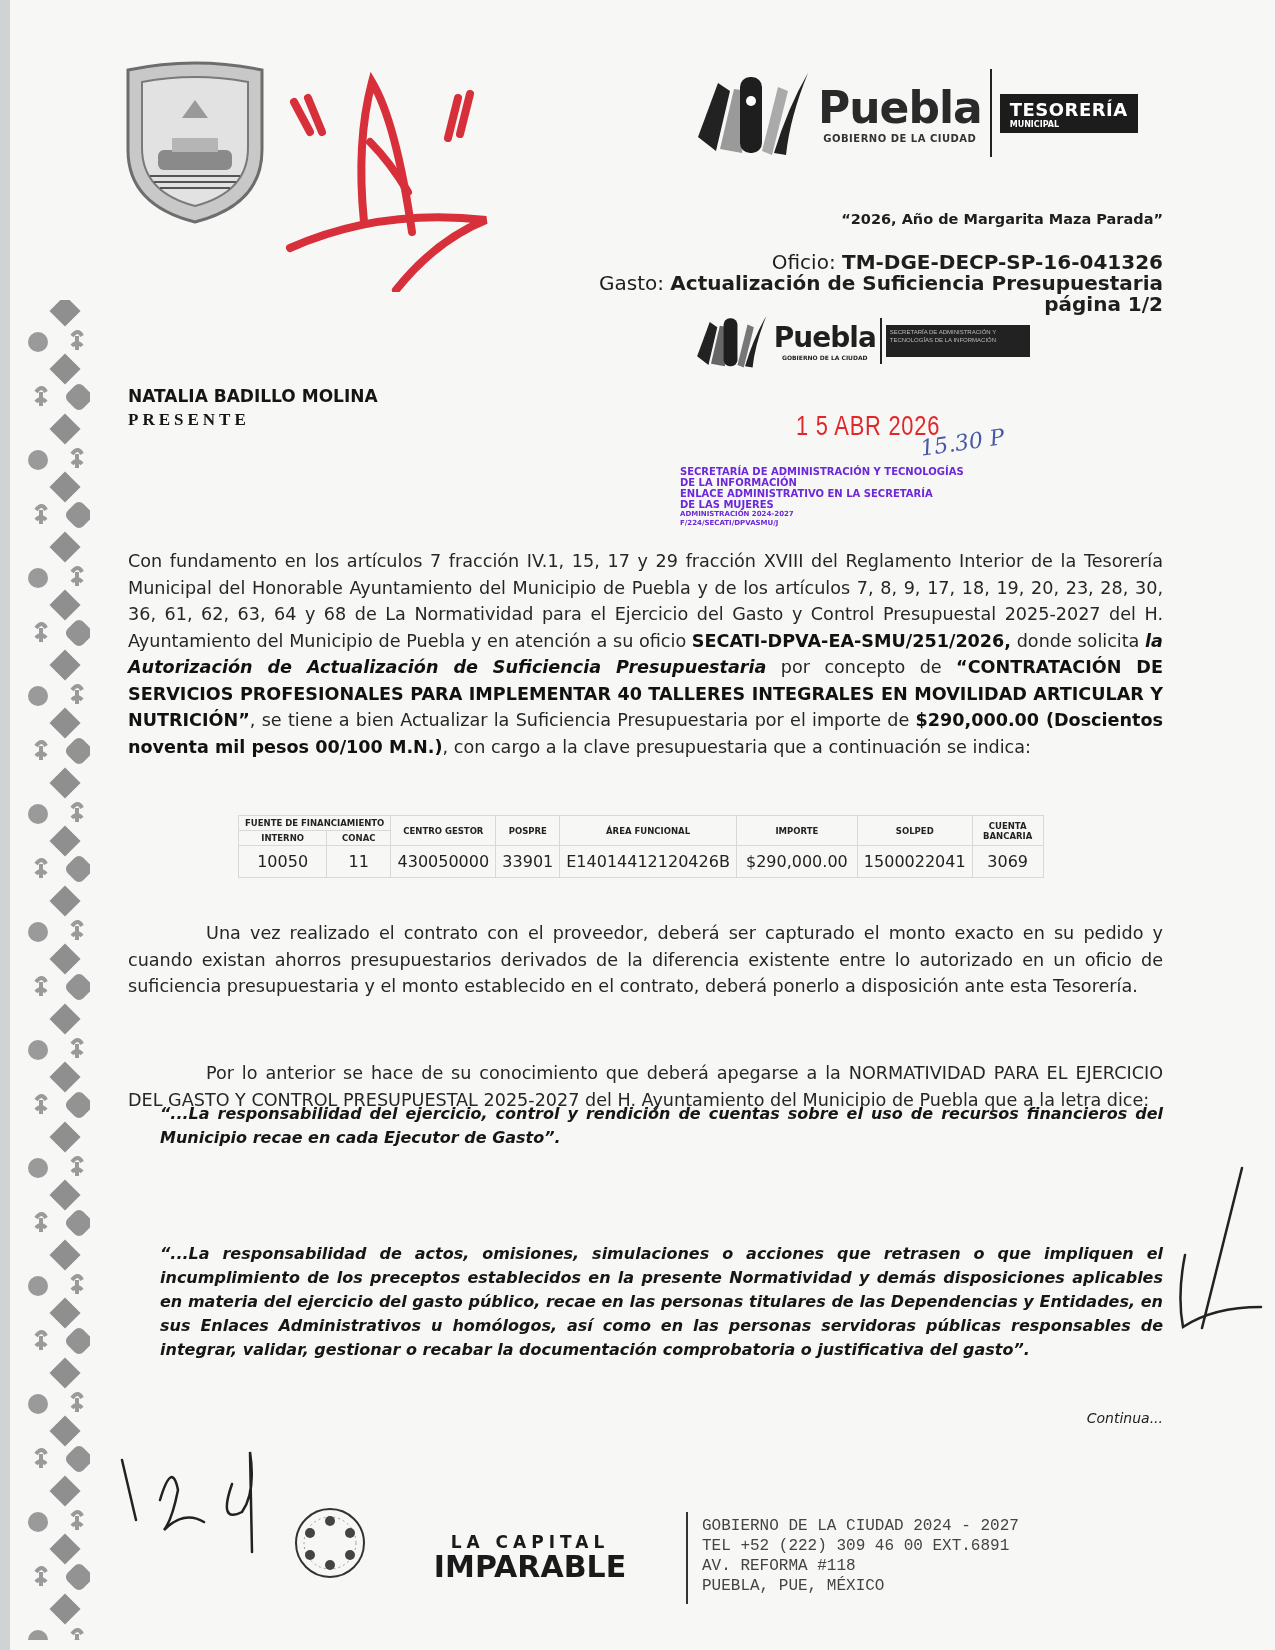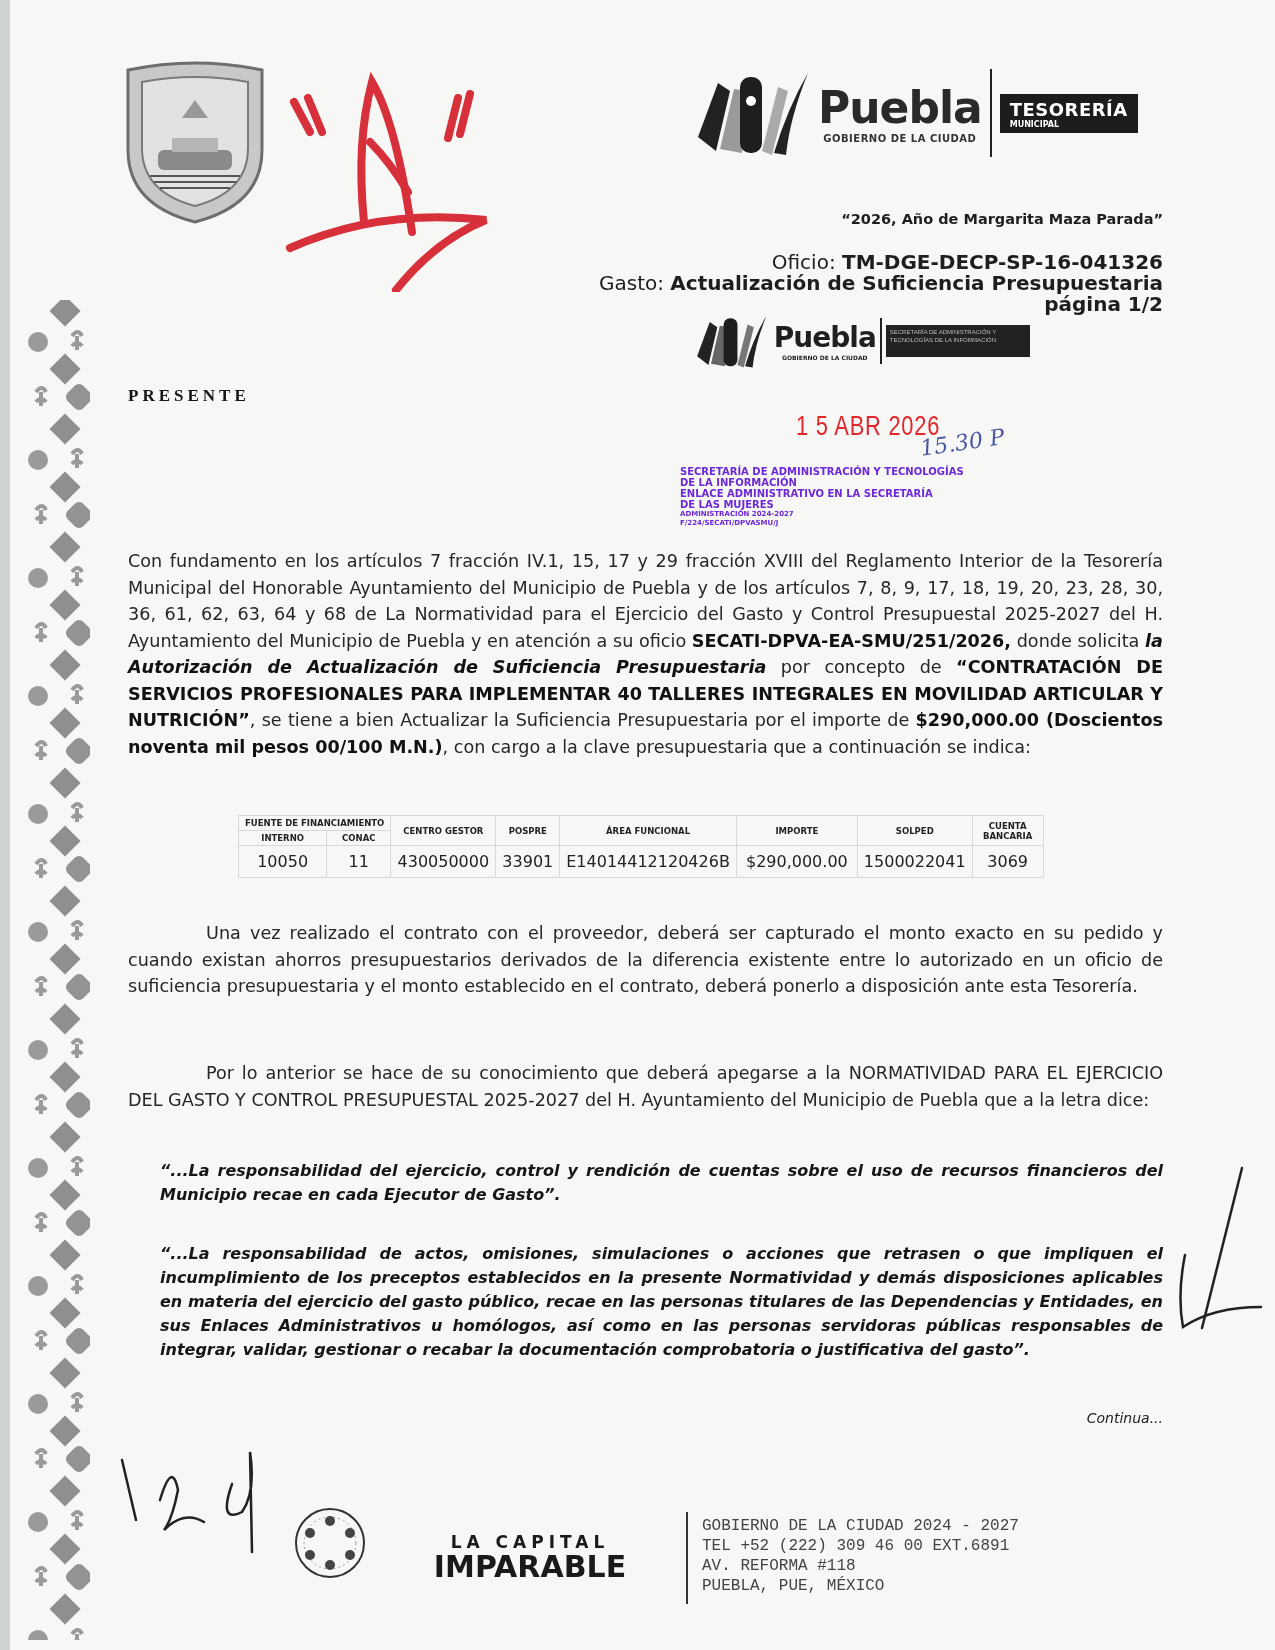--- a/index.html
+++ b/index.html
@@ -157,20 +157,21 @@
 <div class="abs stamp-lines">
   <div>SECRETARÍA DE ADMINISTRACIÓN Y TECNOLOGÍAS</div>
   <div>DE LA INFORMACIÓN</div>
   <div>ENLACE ADMINISTRATIVO EN LA SECRETARÍA</div>
   <div>DE LAS MUJERES</div>
   <div class="tiny">ADMINISTRACIÓN 2024-2027</div>
   <div class="tiny">F/224/SECATI/DPVASMU/J</div>
 </div>
 
 <div class="abs recipient">
+  <div>NATALIA BADILLO MOLINA</div>
   <div class="presente">PRESENTE</div>
 </div>
 
 <div class="abs para" style="top:548px;">
   <span>Con fundamento en los artículos 7 fracción IV.1, 15, 17 y 29 fracción XVIII del Reglamento Interior de la Tesorería Municipal del Honorable Ayuntamiento del Municipio de Puebla y de los artículos 7, 8, 9, 17, 18, 19, 20, 23, 28, 30, 36, 61, 62, 63, 64 y 68 de La Normatividad para el Ejercicio del Gasto y Control Presupuestal 2025-2027 del H. Ayuntamiento del Municipio de Puebla y en atención a su oficio </span><span class="b">SECATI-DPVA-EA-SMU/251/2026,</span><span> donde solicita </span><span class="bi">la Autorización de Actualización de Suficiencia Presupuestaria</span><span> por concepto de </span><span class="b">“CONTRATACIÓN DE SERVICIOS PROFESIONALES PARA IMPLEMENTAR 40 TALLERES INTEGRALES EN MOVILIDAD ARTICULAR Y NUTRICIÓN”</span><span>, se tiene a bien Actualizar la Suficiencia Presupuestaria por el importe de </span><span class="b">$290,000.00 (Doscientos noventa mil pesos 00/100 M.N.)</span><span>, con cargo a la clave presupuestaria que a continuación se indica:</span>
 </div>
 
 <table class="abs budget-table">
   <thead>
     <tr>
@@ -198,21 +199,21 @@
       <td>1500022041</td>
       <td>3069</td>
     </tr>
   </tbody>
 </table>
 
 <div class="abs para indent" style="top:920px;">Una vez realizado el contrato con el proveedor, deberá ser capturado el monto exacto en su pedido y cuando existan ahorros presupuestarios derivados de la diferencia existente entre lo autorizado en un oficio de suficiencia presupuestaria y el monto establecido en el contrato, deberá ponerlo a disposición ante esta Tesorería.</div>
 
 <div class="abs para indent" style="top:1060px;">Por lo anterior se hace de su conocimiento que deberá apegarse a la NORMATIVIDAD PARA EL EJERCICIO DEL GASTO Y CONTROL PRESUPUESTAL 2025-2027 del H. Ayuntamiento del Municipio de Puebla que a la letra dice:</div>
 
-<div class="abs quote" style="top:1159px;">“...La responsabilidad del ejercicio, control y rendición de cuentas sobre el uso de recursos financieros del Municipio recae en cada Ejecutor de Gasto”.</div>
+<div class="abs quote" style="top:1102px;">“...La responsabilidad del ejercicio, control y rendición de cuentas sobre el uso de recursos financieros del Municipio recae en cada Ejecutor de Gasto”.</div>
 <div class="abs quote" style="top:1242px;">“...La responsabilidad de actos, omisiones, simulaciones o acciones que retrasen o que impliquen el incumplimiento de los preceptos establecidos en la presente Normatividad y demás disposiciones aplicables en materia del ejercicio del gasto público, recae en las personas titulares de las Dependencias y Entidades, en sus Enlaces Administrativos u homólogos, así como en las personas servidoras públicas responsables de integrar, validar, gestionar o recabar la documentación comprobatoria o justificativa del gasto”.</div>
 
 <div class="abs continua">Continua...</div>
 
 <svg class="abs sig-svg" viewBox="0 0 1275 1650">
   <g stroke="#222" stroke-width="2.5" fill="none" stroke-linecap="round">
     <path d="M1242 1168 q-20 80 -40 160"></path>
     <path d="M1185 1255 q-8 40 -2 72 q30 -20 78 -20"></path>
     <path d="M122 1460 l14 60"></path>
     <path d="M160 1500 q12 -40 18 -10 q-6 30 -14 40 q20 -20 40 -8"></path>

